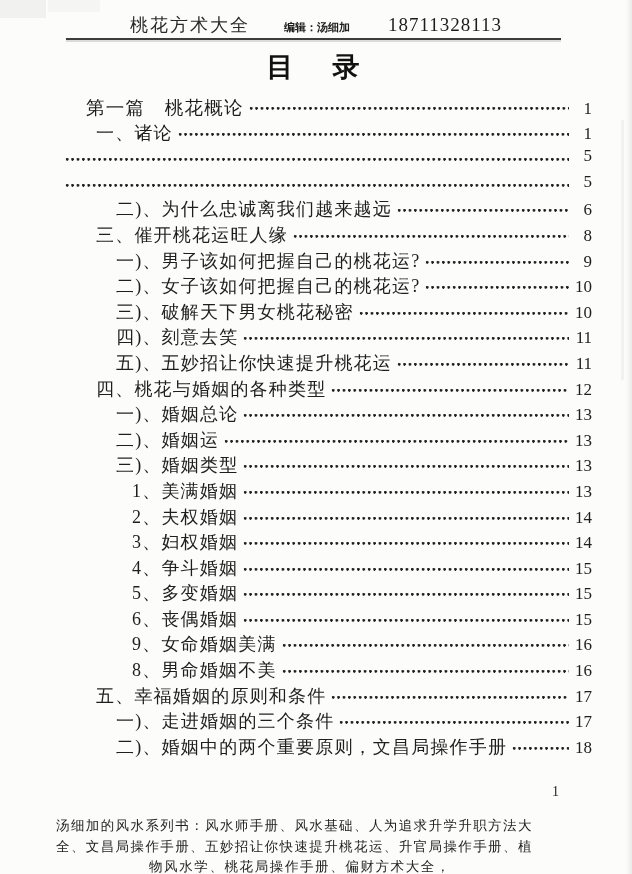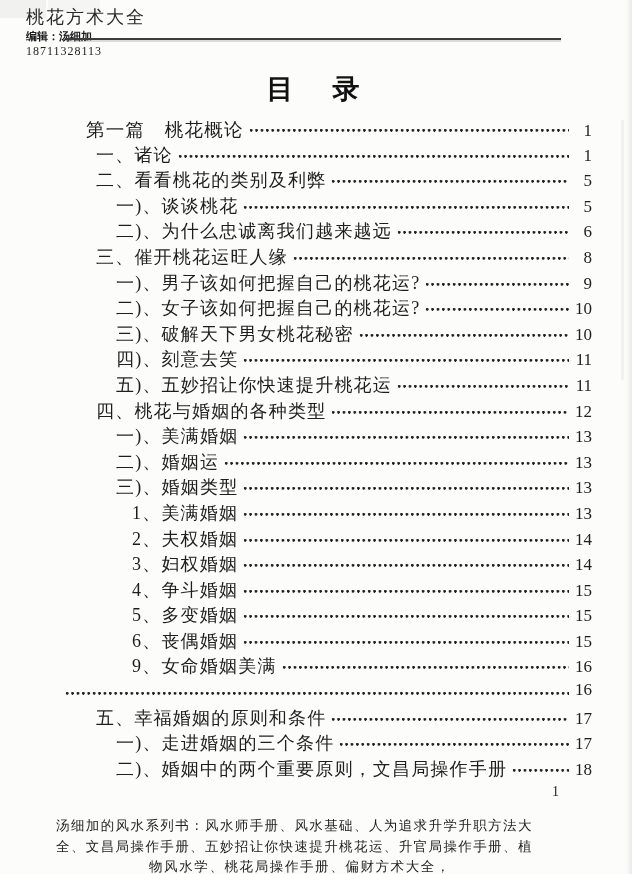--- a/index.html
+++ b/index.html
@@ -13,41 +13,40 @@
   }
   
   .scan-corner{position:absolute;left:0;top:0;width:46px;height:18px;background:#f1f1f0;}
   .scan-corner2{position:absolute;left:48px;top:0;width:52px;height:12px;background:#f5f5f4;}
   .scan-edge{position:absolute;right:0;top:0;width:6px;height:874px;
     background:linear-gradient(to right,rgba(0,0,0,0),rgba(0,0,0,0.07));}
   .scan-edge-mid{position:absolute;right:8px;top:120px;width:3px;height:260px;background:rgba(0,0,0,0.045);}
 
   .page-header{
     position:relative;
-    padding-top:5px;
+    padding-top:13px;
     display:flex;
     justify-content:center;
     align-items:baseline;
-    gap:0;
-    flex-direction:column;
+    gap:12px;
   }
   .book-title{
     font-size:18px;
     letter-spacing:2px;
     color:#2a2a2a;
   }
   .editor-label{
     font-family:"Liberation Sans","DejaVu Sans",sans-serif;
     font-weight:bold;
     font-size:11px;
     margin-left:22px;
     color:#1d1d1d;
   }
   .phone-number{
-    font-size:12px;
+    font-size:19px;
     margin-left:26px;
     letter-spacing:1px;
     color:#1d1d1d;
   }
   .header-rule{
     position:absolute;
     left:66px;top:38px;
     width:495px;height:2.4px;
     background:#3c3c3c;
     box-shadow:0 2px 0 rgba(120,120,120,0.25);
@@ -147,26 +146,24 @@
       <span class="entry-label">第一篇　桃花概论</span>
       <span class="dot-leader"></span>
       <span class="page-num">1</span>
     </div>
     <div class="toc-row lvl1">
       <span class="entry-label">一、诸论</span>
       <span class="dot-leader"></span>
       <span class="page-num">1</span>
     </div>
     <div class="toc-row lvl1">
-      <span class="entry-label">二、看看桃花的类别及利弊</span>
       <span class="dot-leader"></span>
       <span class="page-num">5</span>
     </div>
     <div class="toc-row lvl2">
-      <span class="entry-label">一)、谈谈桃花</span>
       <span class="dot-leader"></span>
       <span class="page-num">5</span>
     </div>
     <div class="toc-row lvl2">
       <span class="entry-label">二)、为什么忠诚离我们越来越远</span>
       <span class="dot-leader"></span>
       <span class="page-num">6</span>
     </div>
     <div class="toc-row lvl1">
       <span class="entry-label">三、催开桃花运旺人缘</span>
@@ -197,21 +194,21 @@
       <span class="entry-label">五)、五妙招让你快速提升桃花运</span>
       <span class="dot-leader"></span>
       <span class="page-num">11</span>
     </div>
     <div class="toc-row lvl1">
       <span class="entry-label">四、桃花与婚姻的各种类型</span>
       <span class="dot-leader"></span>
       <span class="page-num">12</span>
     </div>
     <div class="toc-row lvl2">
-      <span class="entry-label">一)、美满婚姻</span>
+      <span class="entry-label">一)、婚姻总论</span>
       <span class="dot-leader"></span>
       <span class="page-num">13</span>
     </div>
     <div class="toc-row lvl2">
       <span class="entry-label">二)、婚姻运</span>
       <span class="dot-leader"></span>
       <span class="page-num">13</span>
     </div>
     <div class="toc-row lvl2">
       <span class="entry-label">三)、婚姻类型</span>
@@ -247,20 +244,21 @@
       <span class="entry-label">6、丧偶婚姻</span>
       <span class="dot-leader"></span>
       <span class="page-num">15</span>
     </div>
     <div class="toc-row lvl3">
       <span class="entry-label">9、女命婚姻美满</span>
       <span class="dot-leader"></span>
       <span class="page-num">16</span>
     </div>
     <div class="toc-row lvl3">
+      <span class="entry-label">8、男命婚姻不美</span>
       <span class="dot-leader"></span>
       <span class="page-num">16</span>
     </div>
     <div class="toc-row lvl1">
       <span class="entry-label">五、幸福婚姻的原则和条件</span>
       <span class="dot-leader"></span>
       <span class="page-num">17</span>
     </div>
     <div class="toc-row lvl2">
       <span class="entry-label">一)、走进婚姻的三个条件</span>

